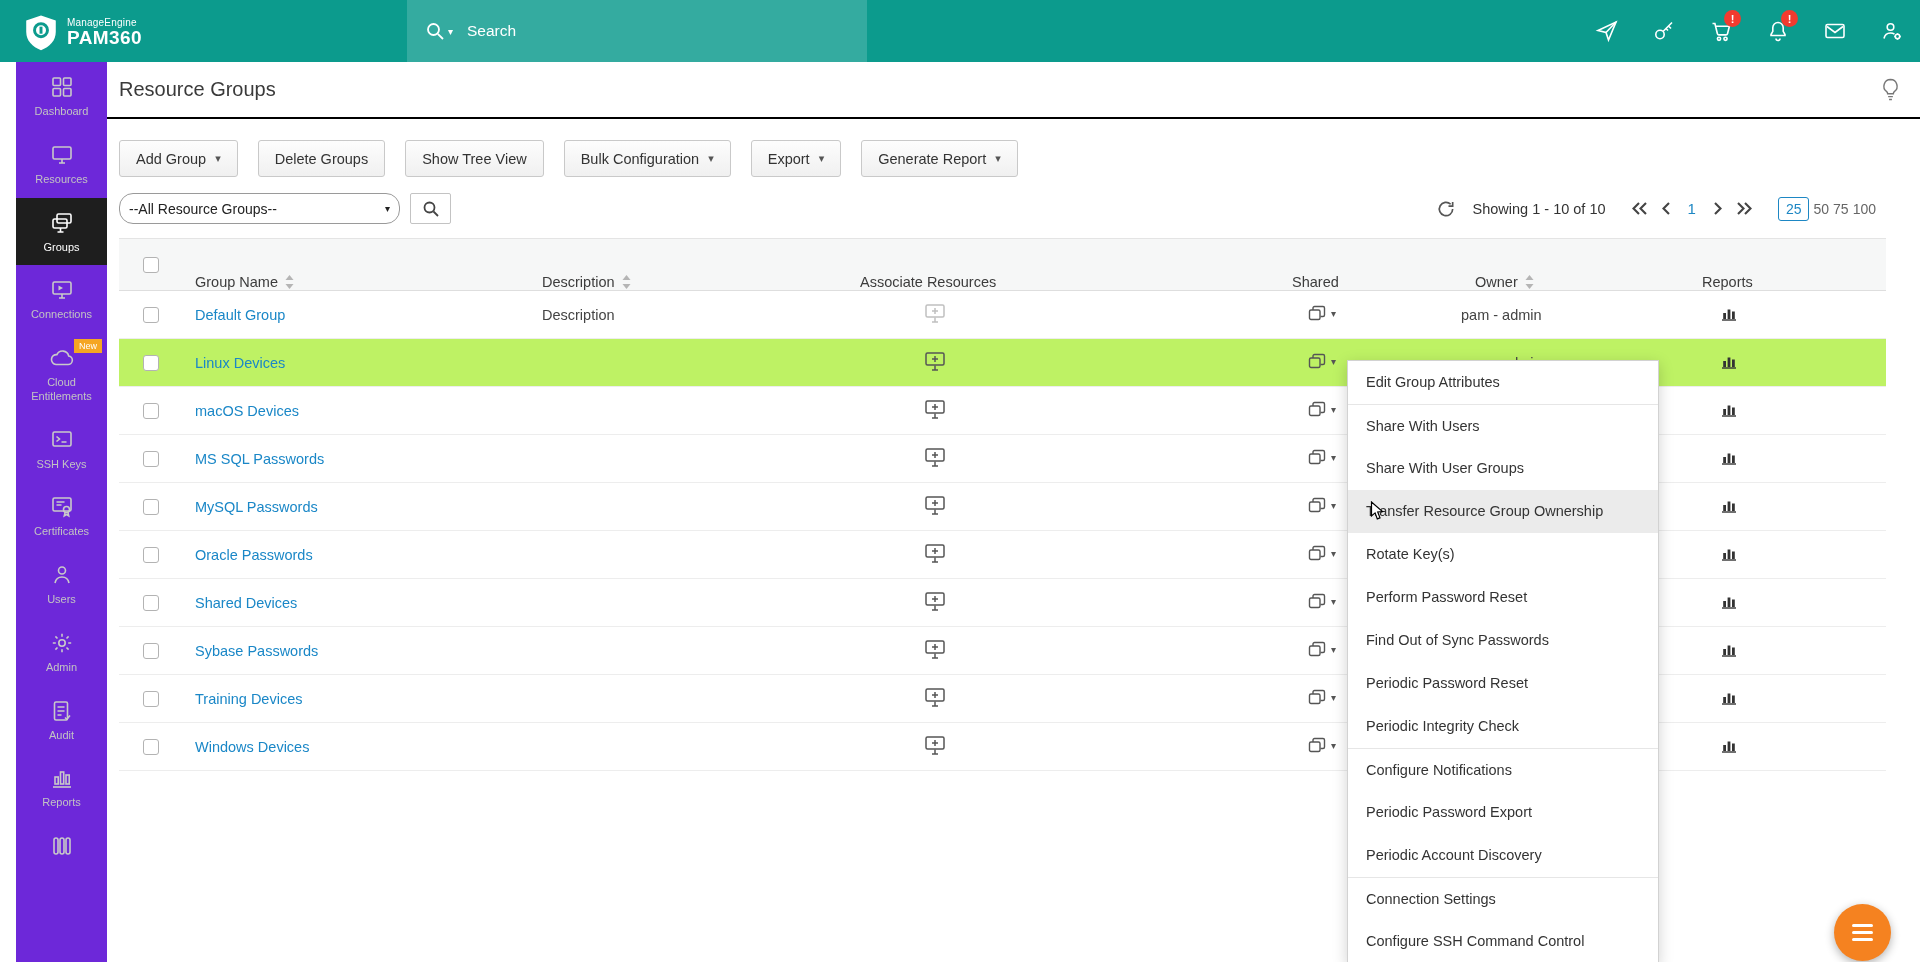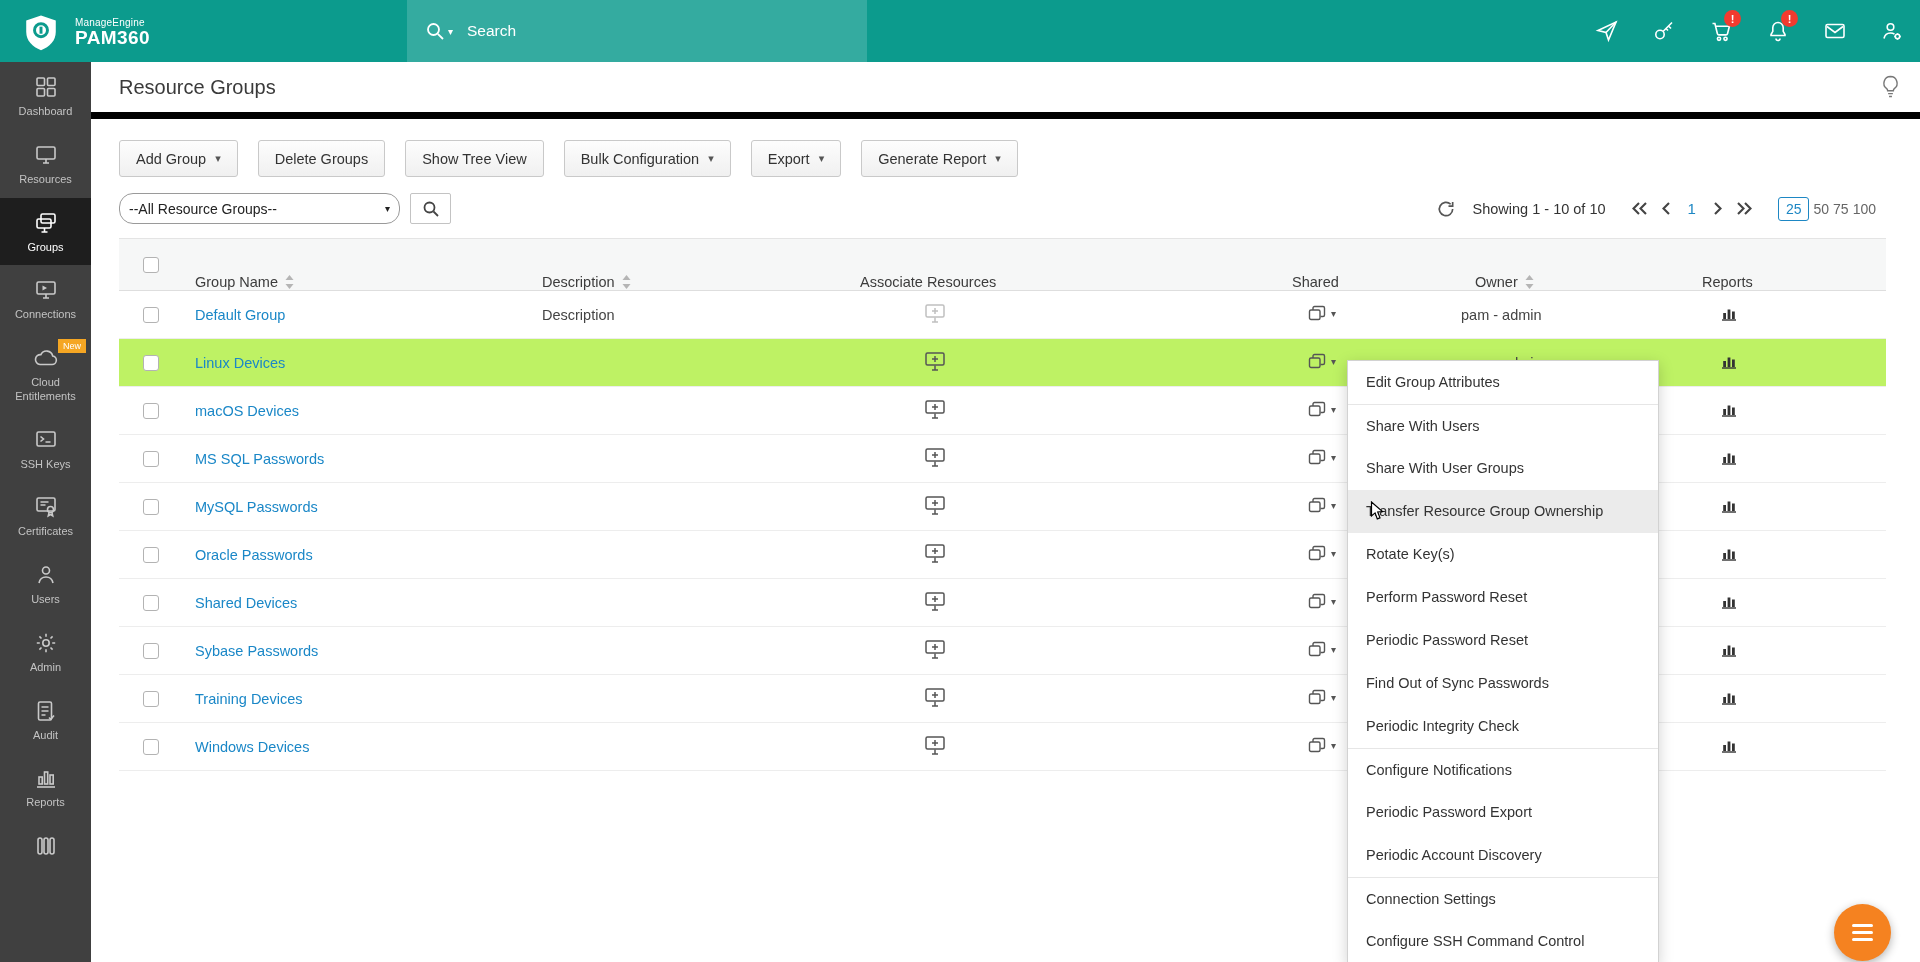--- a/index.html
+++ b/index.html
@@ -2,45 +2,45 @@
 <html><head>
 <meta charset="utf-8">
 <style>
   * { box-sizing: border-box; margin: 0; padding: 0; }
   html,body { width:1920px; height:962px; overflow:hidden; }
   body { font-family:"Liberation Sans", sans-serif; background:#fff; position:relative; color:#333; cursor:default; }
   svg { display:block; }
 
   
   .topbar { position:absolute; top:0; left:0; width:1920px; height:62px; background:#0C9B8D; z-index:30; }
-  .brand { position:absolute; left:24px; top:0; height:66px; display:flex; align-items:center; gap:17px; color:#fff; }
+  .brand { position:absolute; left:24px; top:0; height:66px; display:flex; align-items:center; gap:9px; color:#fff; }
   .brand-text { display:flex; flex-direction:column; line-height:1.05; }
   .brand-line1 { font-size:10px; letter-spacing:.2px; }
   .brand-line2 { font-size:19px; font-weight:bold; letter-spacing:.4px; }
   .gsearch { position:absolute; left:407px; top:0; width:460px; height:62px; background:rgba(255,255,255,.17); display:flex; align-items:center; padding-left:18px; }
   .gsearch .mag { display:flex; align-items:center; gap:3px; color:#fff; }
   .gsearch .caret { color:#fff; font-size:10px; }
   .gsearch input { background:transparent; border:none; outline:none; color:#fff; font-size:15.5px; margin-left:14px; width:330px; font-family:"Liberation Sans", sans-serif; }
   .gsearch input::placeholder { color:#fff; opacity:1; }
   .top-icons { position:absolute; right:16px; top:0; height:62px; display:flex; align-items:center; gap:33px; }
   .tico { position:relative; width:24px; height:24px; color:#fff; cursor:pointer; }
   .tbadge { position:absolute; top:-9px; right:-8px; min-width:17px; height:17px; background:#F23B2F; border-radius:50%; color:#fff; font-size:11px; font-weight:bold; display:flex; align-items:center; justify-content:center; }
 
   
-  .sidebar { position:absolute; top:62px; left:0; width:91px; height:900px; background:#404040; z-index:20; overflow:hidden; }
+  .sidebar { position:absolute; top:62px; left:16px; width:91px; height:900px; background:#6d28d9; z-index:20; overflow:hidden; }
   .side-item { display:block; width:91px; padding:13px 3px 11px; text-align:center; color:#c3c3c3; position:relative; cursor:pointer; text-decoration:none; }
   .side-item .sicon { display:flex; justify-content:center; margin-bottom:6px; color:#c9c9c9; }
   .side-item .slabel { font-size:11px; line-height:1.25; display:block; }
   .side-item.active { background:#1E1E1E; color:#fff; }
   .side-item.active .sicon { color:#fff; }
   .new-badge { position:absolute; top:6px; right:5px; background:#F5A623; color:#fff; font-size:9px; padding:2.5px 5px; border-radius:0; line-height:1; }
 
   
   .main { position:absolute; top:62px; left:91px; width:1829px; height:900px; background:#fff; }
-  .title-row { height:57px; display:flex; align-items:center; padding:0 20px 0 28px; border-bottom:7px solid #000000; }
+  .title-row { height:57px; display:flex; align-items:center; padding:0 20px 0 28px; border-bottom:2px solid #000000; }
   .page-title { font-size:20px; font-weight:500; color:#3a3a3a; }
   .bulb { margin-left:auto; color:#777; cursor:pointer; }
 
   .toolbar { display:flex; gap:20px; margin:21px 0 0 28px; }
   .tbtn { display:flex; align-items:center; gap:9px; height:37px; padding:0 16px; background:linear-gradient(#fdfdfd,#f0f0f0); border:1px solid #c9c9c9; border-radius:3px; font-size:14.5px; color:#333; cursor:pointer; font-family:"Liberation Sans", sans-serif; }
   .tbtn .bcaret { font-size:11px; color:#555; }
 
   .filter-row { display:flex; align-items:center; margin-top:16px; padding:0 44px 0 28px; }
   .select-box { width:281px; height:31px; border:1px solid #9a9a9a; border-radius:14px; background:#fff; display:flex; align-items:center; justify-content:space-between; padding:0 9px; font-size:14px; color:#222; cursor:pointer; }
   .select-box .scaret { font-size:10px; color:#222; }
@@ -811,22 +811,22 @@
   <div class="menu-item hover">
     <span>Transfer Resource Group Ownership</span>
     <span class="cursor-ico">
       <svg width="14" height="20" viewBox="0 0 14 20">
           <path d="M1.5 1v14l3.6-3.1 2.2 6 2.7-1-2.3-5.9 4.8-.4z" fill="#fff" stroke="#000" stroke-width="1.2"></path>
         </svg>
     </span>
   </div>
   <div class="menu-item">Rotate Key(s)</div>
   <div class="menu-item">Perform Password Reset</div>
+  <div class="menu-item">Find Out of Sync Passwords</div>
   <div class="menu-item">Periodic Password Reset</div>
-  <div class="menu-item">Find Out of Sync Passwords</div>
   <div class="menu-item">Periodic Integrity Check</div>
   <div class="menu-item divided">Configure Notifications</div>
   <div class="menu-item">Periodic Password Export</div>
   <div class="menu-item">Periodic Account Discovery</div>
   <div class="menu-item divided">Connection Settings</div>
   <div class="menu-item">Configure SSH Command Control</div>
 </div>
 
 <div class="fab">
   <span></span>

